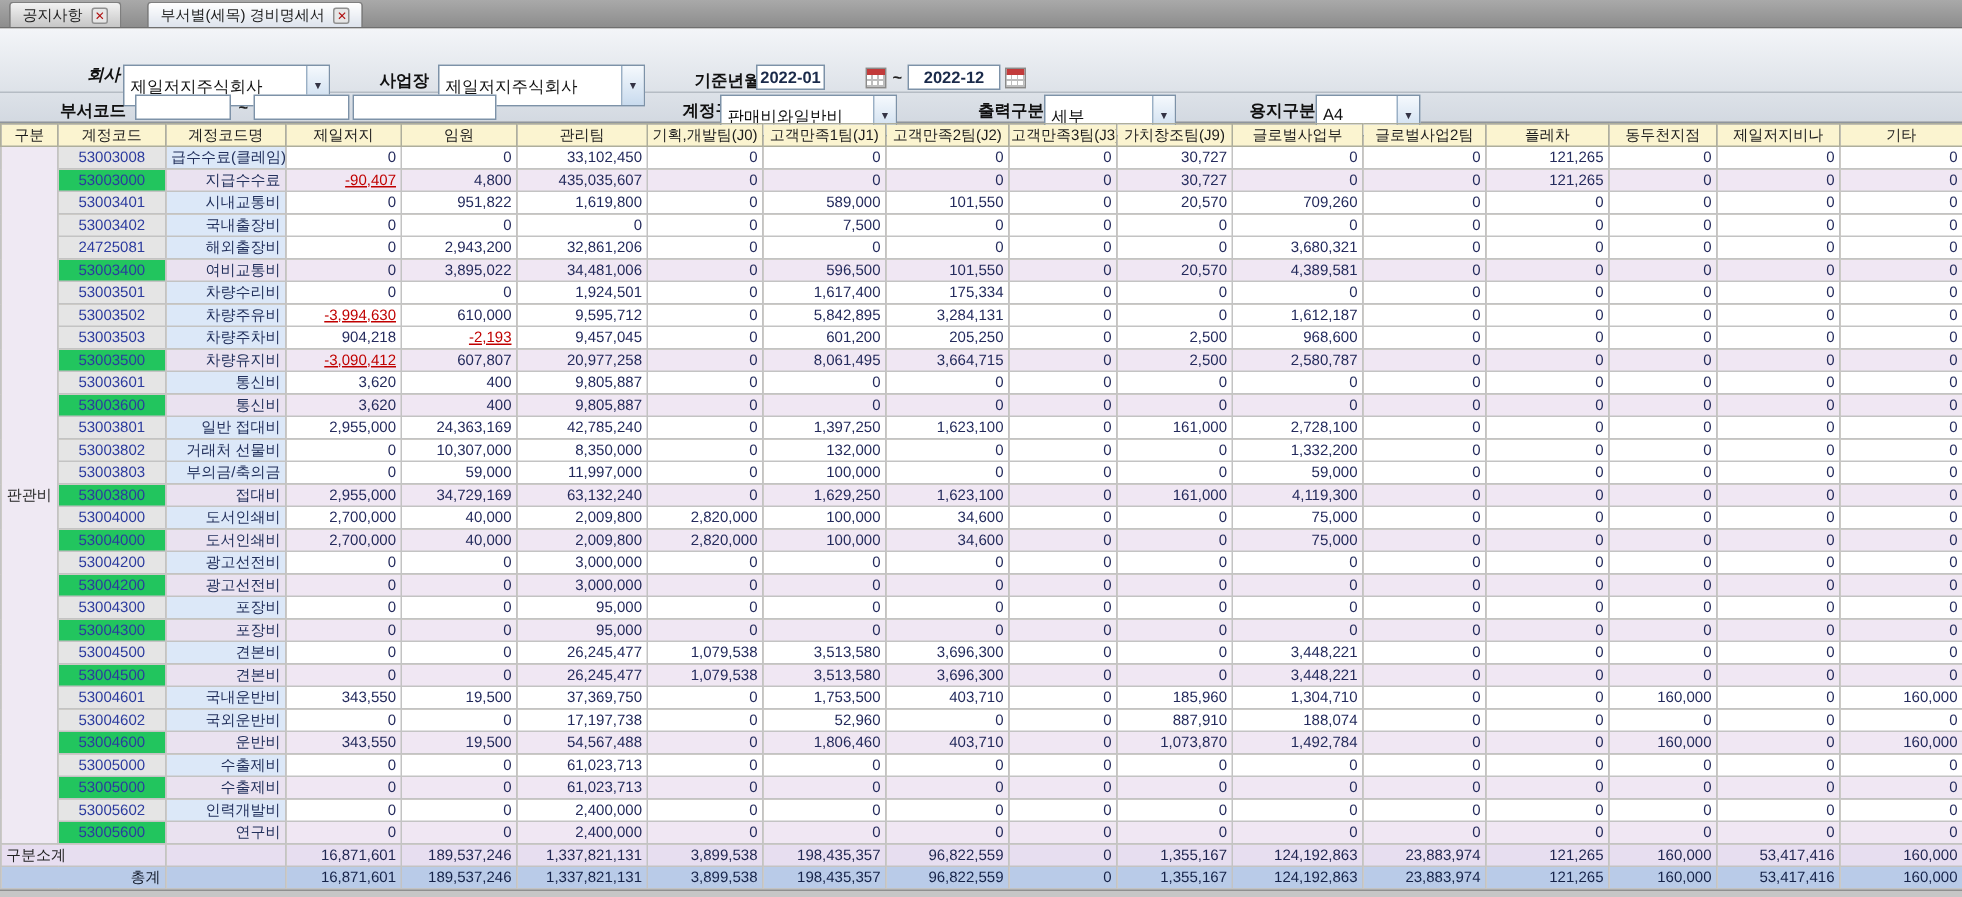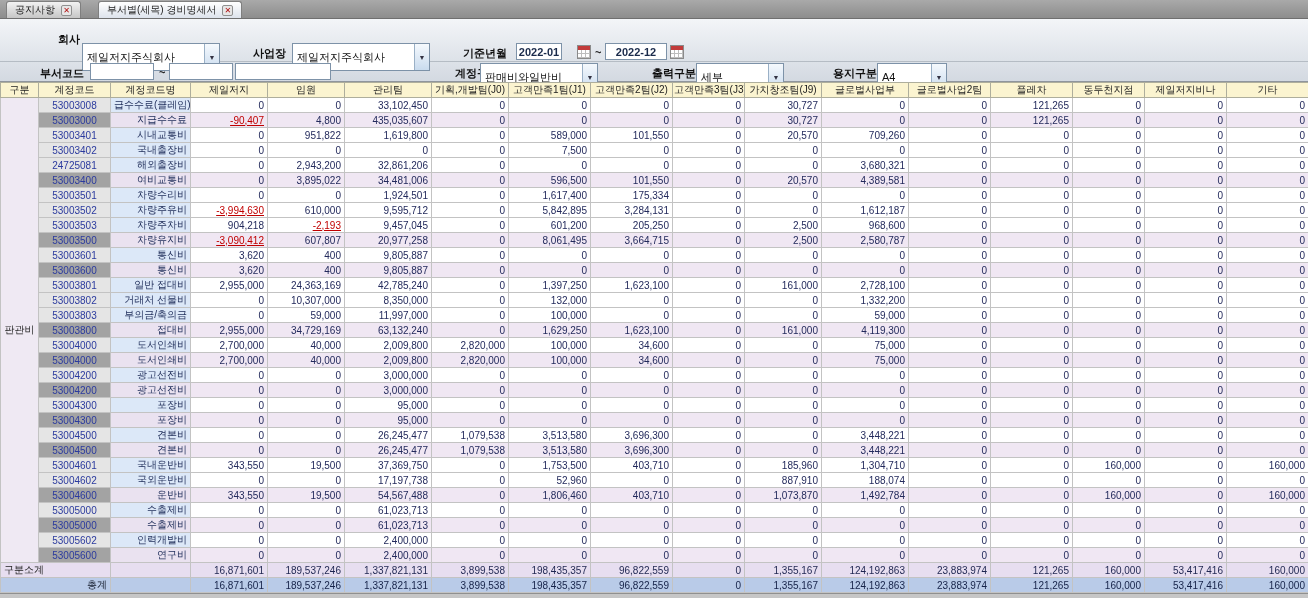--- a/index.html
+++ b/index.html
@@ -49,21 +49,21 @@
   table.grid { position:absolute; top:82px; left:0; width:1308px; table-layout:fixed;
                border-collapse:collapse; font-size:10px; }
   table.grid th { height:15px; font-weight:normal; color:#1c1c1c; background:#fbf4d0;
                   border:1px solid #aeae9c; padding:0 1px; overflow:hidden; white-space:nowrap; text-align:center; }
   table.grid td { height:15px; border:1px solid #c3c3c3; padding:0 3px;
                   overflow:hidden; white-space:nowrap; }
   td.groupcell { background:#efe9f3; text-align:center; vertical-align:middle; color:#222; }
   td.code { background:#e5e5e5; color:#2b3a9e; text-align:center; }
   td.name { background:#dce8f8; color:#22305c; text-align:right; }
   td.num  { background:#ffffff; color:#232a5c; text-align:right; }
-  tr.sub td.code { background:#a3a3a3; }
+  tr.sub td.code { background:#22c55e; }
   tr.sub td.name { background:#eae2f0; }
   tr.sub td.num  { background:#f0e7f3; }
   td.neg { color:#c00000;text-decoration:underline; }
   tr.subtotal td { background:#e7def0; color:#1e2550; text-align:right; }
   tr.subtotal td.rowlabel { text-align:left; color:#222; }
   tr.total td { background:#b9cbe8; color:#152248; text-align:right; }
   tr.total td.rowlabel { text-align:right; color:#101828; }
 
   .bottomstrip { position:absolute; top:593px; left:0; width:1308px; height:5px;
                  background:#c6c6c6; border-top:1px solid #8f8f8f; }
@@ -80,32 +80,32 @@
     <span>부서별(세목) 경비명세서</span>
     <span class="tabx">✕</span>
   </div>
 </div>
 
 <div class="menu-open">MENU OPEN</div>
 
 <div class="filterbg"></div>
 <div class="filterline"></div>
 
-<span class="flabel" style="top:32px; left:58px;">회사</span>
+<span class="flabel" style="top:42px; left:58px;font-style:italic;">회사</span>
 <div class="combo" style="top:43px; left:82px; width:138px;">
   <span class="combo-text">제일저지주식회사</span>
   <span class="combo-btn">▼</span>
 </div>
 <span class="flabel" style="top:46px; left:253px;">사업장</span>
 <div class="combo" style="top:43px; left:292px; width:138px;">
   <span class="combo-text">제일저지주식회사</span>
   <span class="combo-btn">▼</span>
 </div>
 <span class="flabel" style="top:46px; left:463px;">기준년월</span>
-<div class="datebox" style="top:43px; left:516px; width:46px;">2022-01</div>
+<div class="datebox" style="top:43px; left:504px; width:46px;">2022-01</div>
 <span class="cal" style="top:45px; left:577px;"></span>
 <span class="tilde" style="top:46px; left:595px;">~</span>
 <div class="datebox" style="top:43px; left:605px; width:62px;">2022-12</div>
 <span class="cal" style="top:45px; left:670px;"></span>
 
 <span class="flabel" style="top:66px; left:40px;">부서코드</span>
 <input class="txtinput" style="top: 63px; left: 90px; width: 64px;" value="">
 <span class="tilde" style="top:66px; left:159px;">~</span>
 <input class="txtinput" style="top: 63px; left: 169px; width: 64px;" value="">
 <input class="txtinput" style="top: 63px; left: 235px; width: 96px;" value="">

